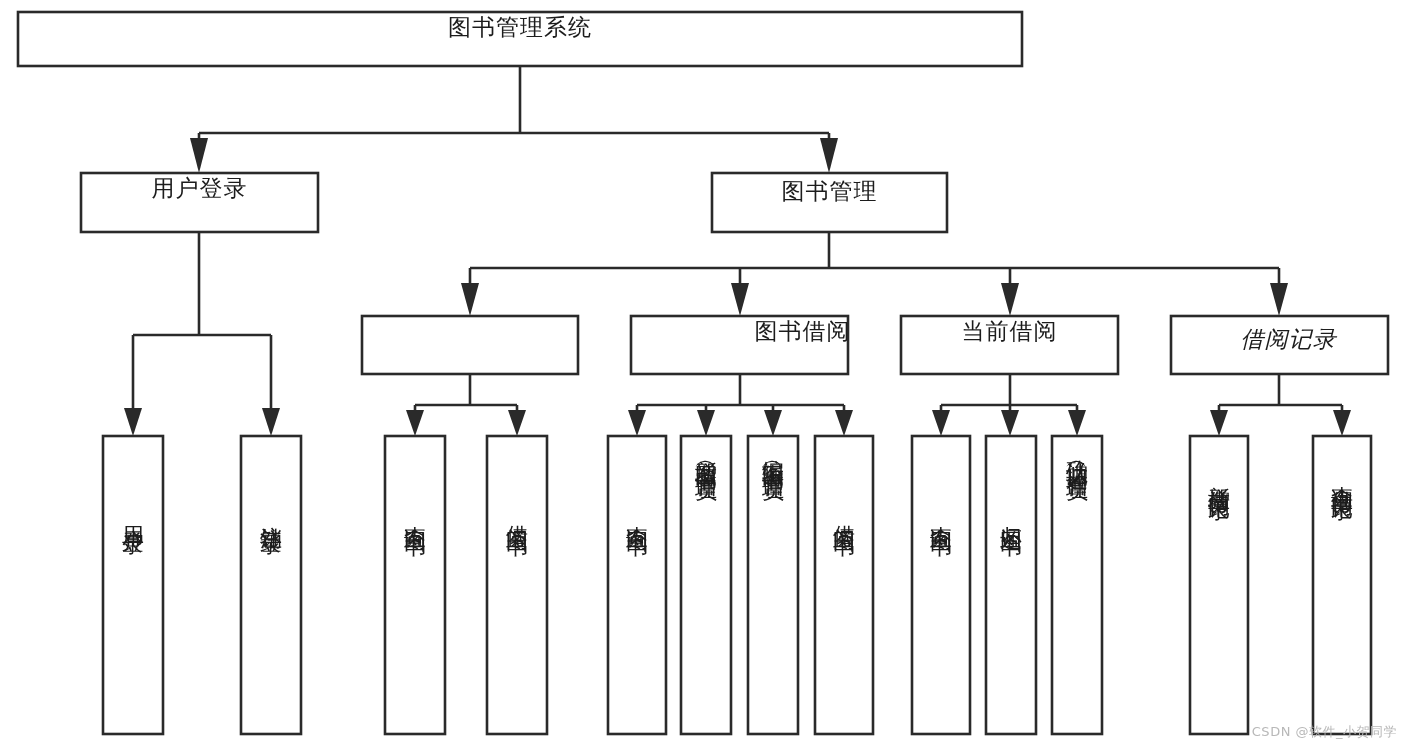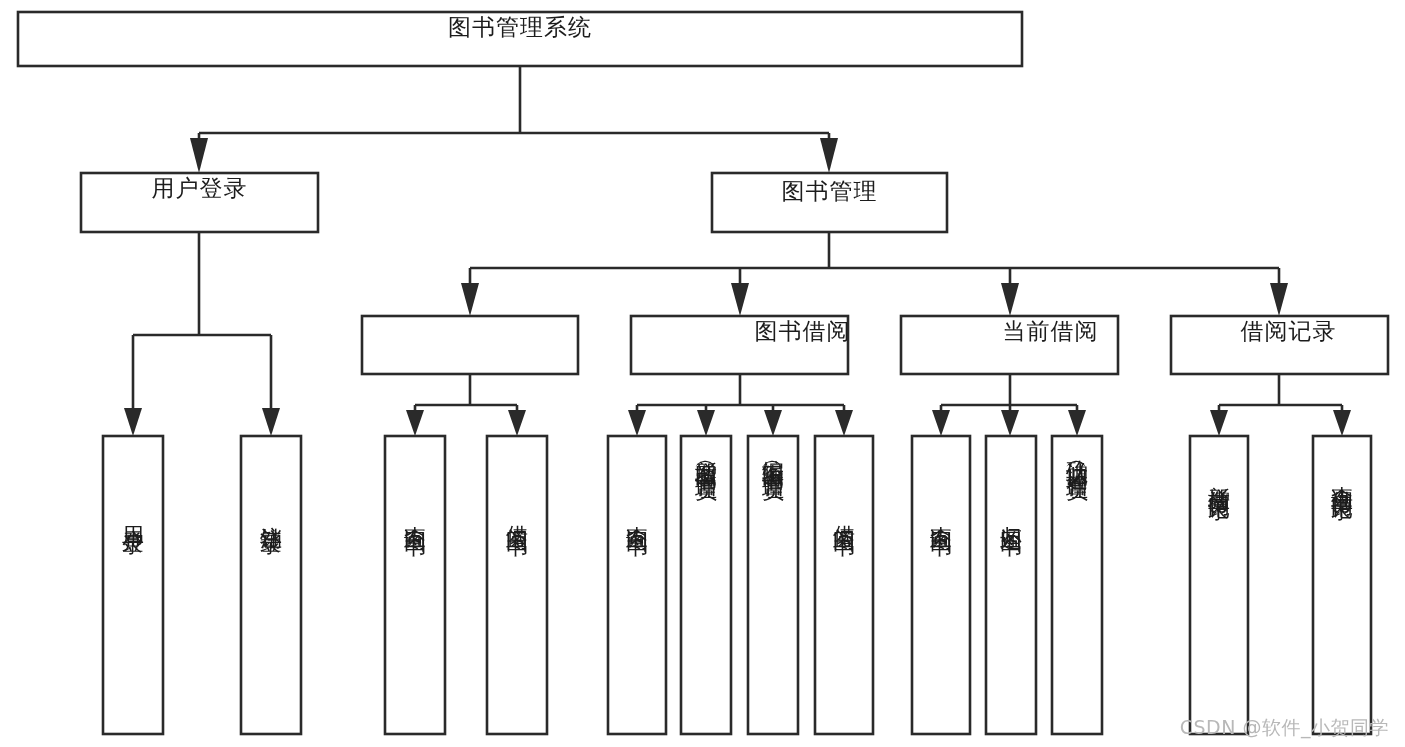--- a/index.html
+++ b/index.html
@@ -66,24 +66,24 @@
   }
   .hlabel-text {
     font-family: "DejaVu Sans", "Liberation Sans", sans-serif;
     font-size: 23px;
     color: #1c1c1c;
     letter-spacing: 1px;
     white-space: nowrap;
   }
   #watermark {
     position: absolute;
-    right: 16px;
+    right: 8px;
     bottom: 6px;
     font-family: "DejaVu Sans", "Liberation Sans", sans-serif;
-    font-size: 19px;
+    font-size: 13px;
     color: #b8b8b8;
     letter-spacing: 0.5px;
     pointer-events: none;
     user-select: none;
   }
 </style>
 </head>
 <body>
 
 <div id="diagram-root">
@@ -210,24 +210,24 @@
   <div class="hlabel-wrap" style="left:81px; top:173px; width:237px; height:59px;">
     <span class="hlabel-text">用户登录</span>
   </div>
   <div class="hlabel-wrap" style="left:712px; top:176px; width:235px; height:59px;">
     <span class="hlabel-text">图书管理</span>
   </div>
 
   <div class="hlabel-wrap" style="left:661px; top:316px; width:217px; height:60px;margin-left:33px;">
     <span class="hlabel-text">图书借阅</span>
   </div>
-  <div class="hlabel-wrap" style="left:942px; top:316px; width:217px; height:46px;">
+  <div class="hlabel-wrap" style="left:901px; top:316px; width:217px; height:46px;">
     <span class="hlabel-text">当前借阅</span>
   </div>
-  <div class="hlabel-wrap" style="left:1171px; top:316px; width:235px; height:58px;">
+  <div class="hlabel-wrap" style="left:1171px; top:324px; width:235px; height:58px;font-style:italic;">
     <span class="hlabel-text">借阅记录</span>
   </div>
 
   <div class="vlabel-wrap" style="left:103px; top:436px; width:60px; height:298px; padding-top:72px;">
     <span class="vlabel-text">用户登录</span>
   </div>
   <div class="vlabel-wrap" style="left:241px; top:436px; width:60px; height:298px; padding-top:72px;">
     <span class="vlabel-text">注销登录</span>
   </div>
   <div class="vlabel-wrap" style="left:385px; top:436px; width:60px; height:298px; padding-top:72px;">

